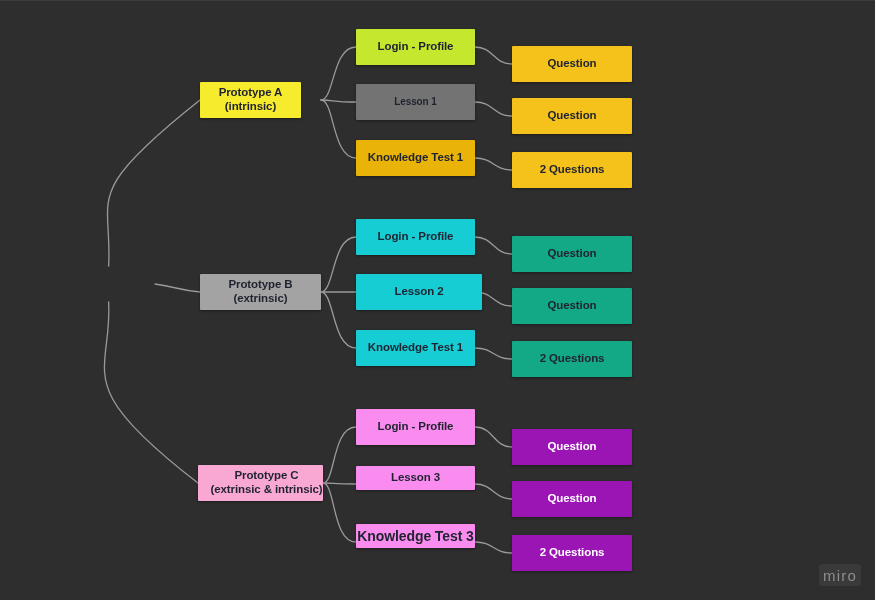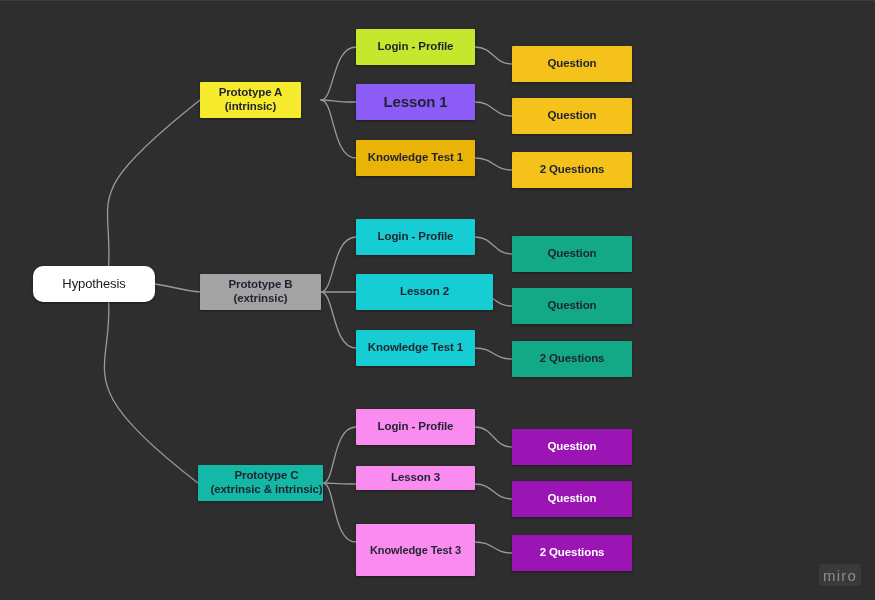--- a/index.html
+++ b/index.html
@@ -101,48 +101,45 @@
       <path d="M 321 292 C 334.5 292, 332 348, 356 348" fill="none" stroke="#9a9a9a" stroke-width="1.3" stroke-linecap="round"></path>
       <path d="M 475 348 C 493.5 348, 493.5 359, 512 359" fill="none" stroke="#9a9a9a" stroke-width="1.3" stroke-linecap="round"></path>
       <path d="M 323 483 C 335.5 483, 332 427, 356 427" fill="none" stroke="#9a9a9a" stroke-width="1.3" stroke-linecap="round"></path>
       <path d="M 475 427 C 493.5 427, 493.5 447, 512 447" fill="none" stroke="#9a9a9a" stroke-width="1.3" stroke-linecap="round"></path>
       <path d="M 323 483 C 335.5 483, 332 484, 356 484" fill="none" stroke="#9a9a9a" stroke-width="1.3" stroke-linecap="round"></path>
       <path d="M 475 484 C 493.5 484, 493.5 499, 512 499" fill="none" stroke="#9a9a9a" stroke-width="1.3" stroke-linecap="round"></path>
       <path d="M 323 483 C 335.5 483, 332 542, 356 542" fill="none" stroke="#9a9a9a" stroke-width="1.3" stroke-linecap="round"></path>
       <path d="M 475 542 C 493.5 542, 493.5 553, 512 553" fill="none" stroke="#9a9a9a" stroke-width="1.3" stroke-linecap="round"></path>
     </svg>
 
-  <div class="node root" id="root-node" style="left: 33px; top: 266px; width: 122px; height: 36px; background: rgb(255, 255, 255); color: rgb(26, 26, 26); font-size: 13px;">
-    <span>Hypothesis</span>
-  </div>
 
   <div id="nodes-layer">
       <div class="node branch" style="left: 200px; top: 82px; width: 101px; height: 36px; background: rgb(247, 235, 46); color: rgb(31, 35, 48); font-size: 11.5px;"><span>Prototype A
 (intrinsic)</span></div>
       <div class="node leaf" style="left: 356px; top: 29px; width: 119px; height: 36px; background: rgb(197, 231, 45); color: rgb(31, 35, 48); font-size: 11.5px;"><span>Login - Profile</span></div>
       <div class="node tail" style="left: 512px; top: 46px; width: 120px; height: 36px; background: rgb(245, 194, 27); color: rgb(31, 35, 48); font-size: 11.5px;"><span>Question</span></div>
-      <div class="node leaf" style="left: 356px; top: 84px; width: 119px; height: 36px; background: #8b5cf6; color: rgb(31, 35, 48); font-size: 15px;"><span>Lesson 1</span></div>
+      <div class="node leaf" style="left: 356px; top: 84px; width: 119px; height: 36px; background: #737373; color: rgb(31, 35, 48); font-size: 10px;"><span>Lesson 1</span></div>
       <div class="node tail" style="left: 512px; top: 98px; width: 120px; height: 36px; background: rgb(245, 194, 27); color: rgb(31, 35, 48); font-size: 11.5px;"><span>Question</span></div>
       <div class="node leaf" style="left: 356px; top: 140px; width: 119px; height: 36px; background: #eab308; color: rgb(31, 35, 48); font-size: 11.5px;"><span>Knowledge Test 1</span></div>
       <div class="node tail" style="left: 512px; top: 152px; width: 120px; height: 36px; background: rgb(245, 194, 27); color: rgb(31, 35, 48); font-size: 11.5px;"><span>2 Questions</span></div>
       <div class="node branch" style="left: 200px; top: 274px; width: 121px; height: 36px; background: #a3a3a3; color: rgb(31, 35, 48); font-size: 11.5px;"><span>Prototype B
 (extrinsic)</span></div>
       <div class="node leaf" style="left: 356px; top: 219px; width: 119px; height: 36px; background: rgb(22, 205, 212); color: rgb(31, 35, 48); font-size: 11.5px;"><span>Login - Profile</span></div>
       <div class="node tail" style="left: 512px; top: 236px; width: 120px; height: 36px; background: rgb(19, 168, 134); color: rgb(31, 35, 48); font-size: 11.5px;"><span>Question</span></div>
-      <div class="node leaf" style="left: 356px; top: 274px; width: 137px; height: 36px; background: rgb(22, 205, 212); color: rgb(31, 35, 48); font-size: 11.5px;"><span>Lesson 2</span></div>
+      <div class="node leaf" style="left: 356px; top: 274px; width: 126px; height: 36px; background: rgb(22, 205, 212); color: rgb(31, 35, 48); font-size: 11.5px;"><span>Lesson 2</span></div>
       <div class="node tail" style="left: 512px; top: 288px; width: 120px; height: 36px; background: rgb(19, 168, 134); color: rgb(31, 35, 48); font-size: 11.5px;"><span>Question</span></div>
       <div class="node leaf" style="left: 356px; top: 330px; width: 119px; height: 36px; background: rgb(22, 205, 212); color: rgb(31, 35, 48); font-size: 11.5px;"><span>Knowledge Test 1</span></div>
       <div class="node tail" style="left: 512px; top: 341px; width: 120px; height: 36px; background: rgb(19, 168, 134); color: rgb(31, 35, 48); font-size: 11.5px;"><span>2 Questions</span></div>
-      <div class="node branch" style="left: 198px; top: 465px; width: 125px; height: 36px; background: #14b8a6; color: rgb(31, 35, 48); font-size: 11.5px; padding-left: 12px;"><span>Prototype C
+      <div class="node branch" style="left: 198px; top: 465px; width: 125px; height: 36px; background: #f9a8d4; color: rgb(31, 35, 48); font-size: 11.5px; padding-left: 12px;"><span>Prototype C
 (extrinsic &amp; intrinsic)</span></div>
       <div class="node leaf" style="left: 356px; top: 409px; width: 119px; height: 36px; background: rgb(250, 140, 240); color: rgb(31, 35, 48); font-size: 11.5px;"><span>Login - Profile</span></div>
       <div class="node tail" style="left: 512px; top: 429px; width: 120px; height: 36px; background: rgb(155, 21, 181); color: rgb(255, 255, 255); font-size: 11.5px;"><span>Question</span></div>
       <div class="node leaf" style="left: 356px; top: 466px; width: 119px; height: 24px; background: rgb(250, 140, 240); color: rgb(31, 35, 48); font-size: 11.5px;"><span>Lesson 3</span></div>
       <div class="node tail" style="left: 512px; top: 481px; width: 120px; height: 36px; background: rgb(155, 21, 181); color: rgb(255, 255, 255); font-size: 11.5px;"><span>Question</span></div>
-      <div class="node leaf" style="left: 356px; top: 524px; width: 119px; height: 52px; background: rgb(250, 140, 240); color: rgb(31, 35, 48); font-size: 11px;"><span>Knowledge Test 3</span></div>
+      <div class="node leaf" style="left: 356px; top: 524px; width: 119px; height: 24px; background: rgb(250, 140, 240); color: rgb(31, 35, 48); font-size: 14px;"><span>Knowledge Test 3</span></div>
       <div class="node tail" style="left: 512px; top: 535px; width: 120px; height: 36px; background: rgb(155, 21, 181); color: rgb(255, 255, 255); font-size: 11.5px;"><span>2 Questions</span></div>
     </div>
 
   <div id="watermark">
     <span>miro</span>
   </div>
 
 </div>
 
 </body></html>

